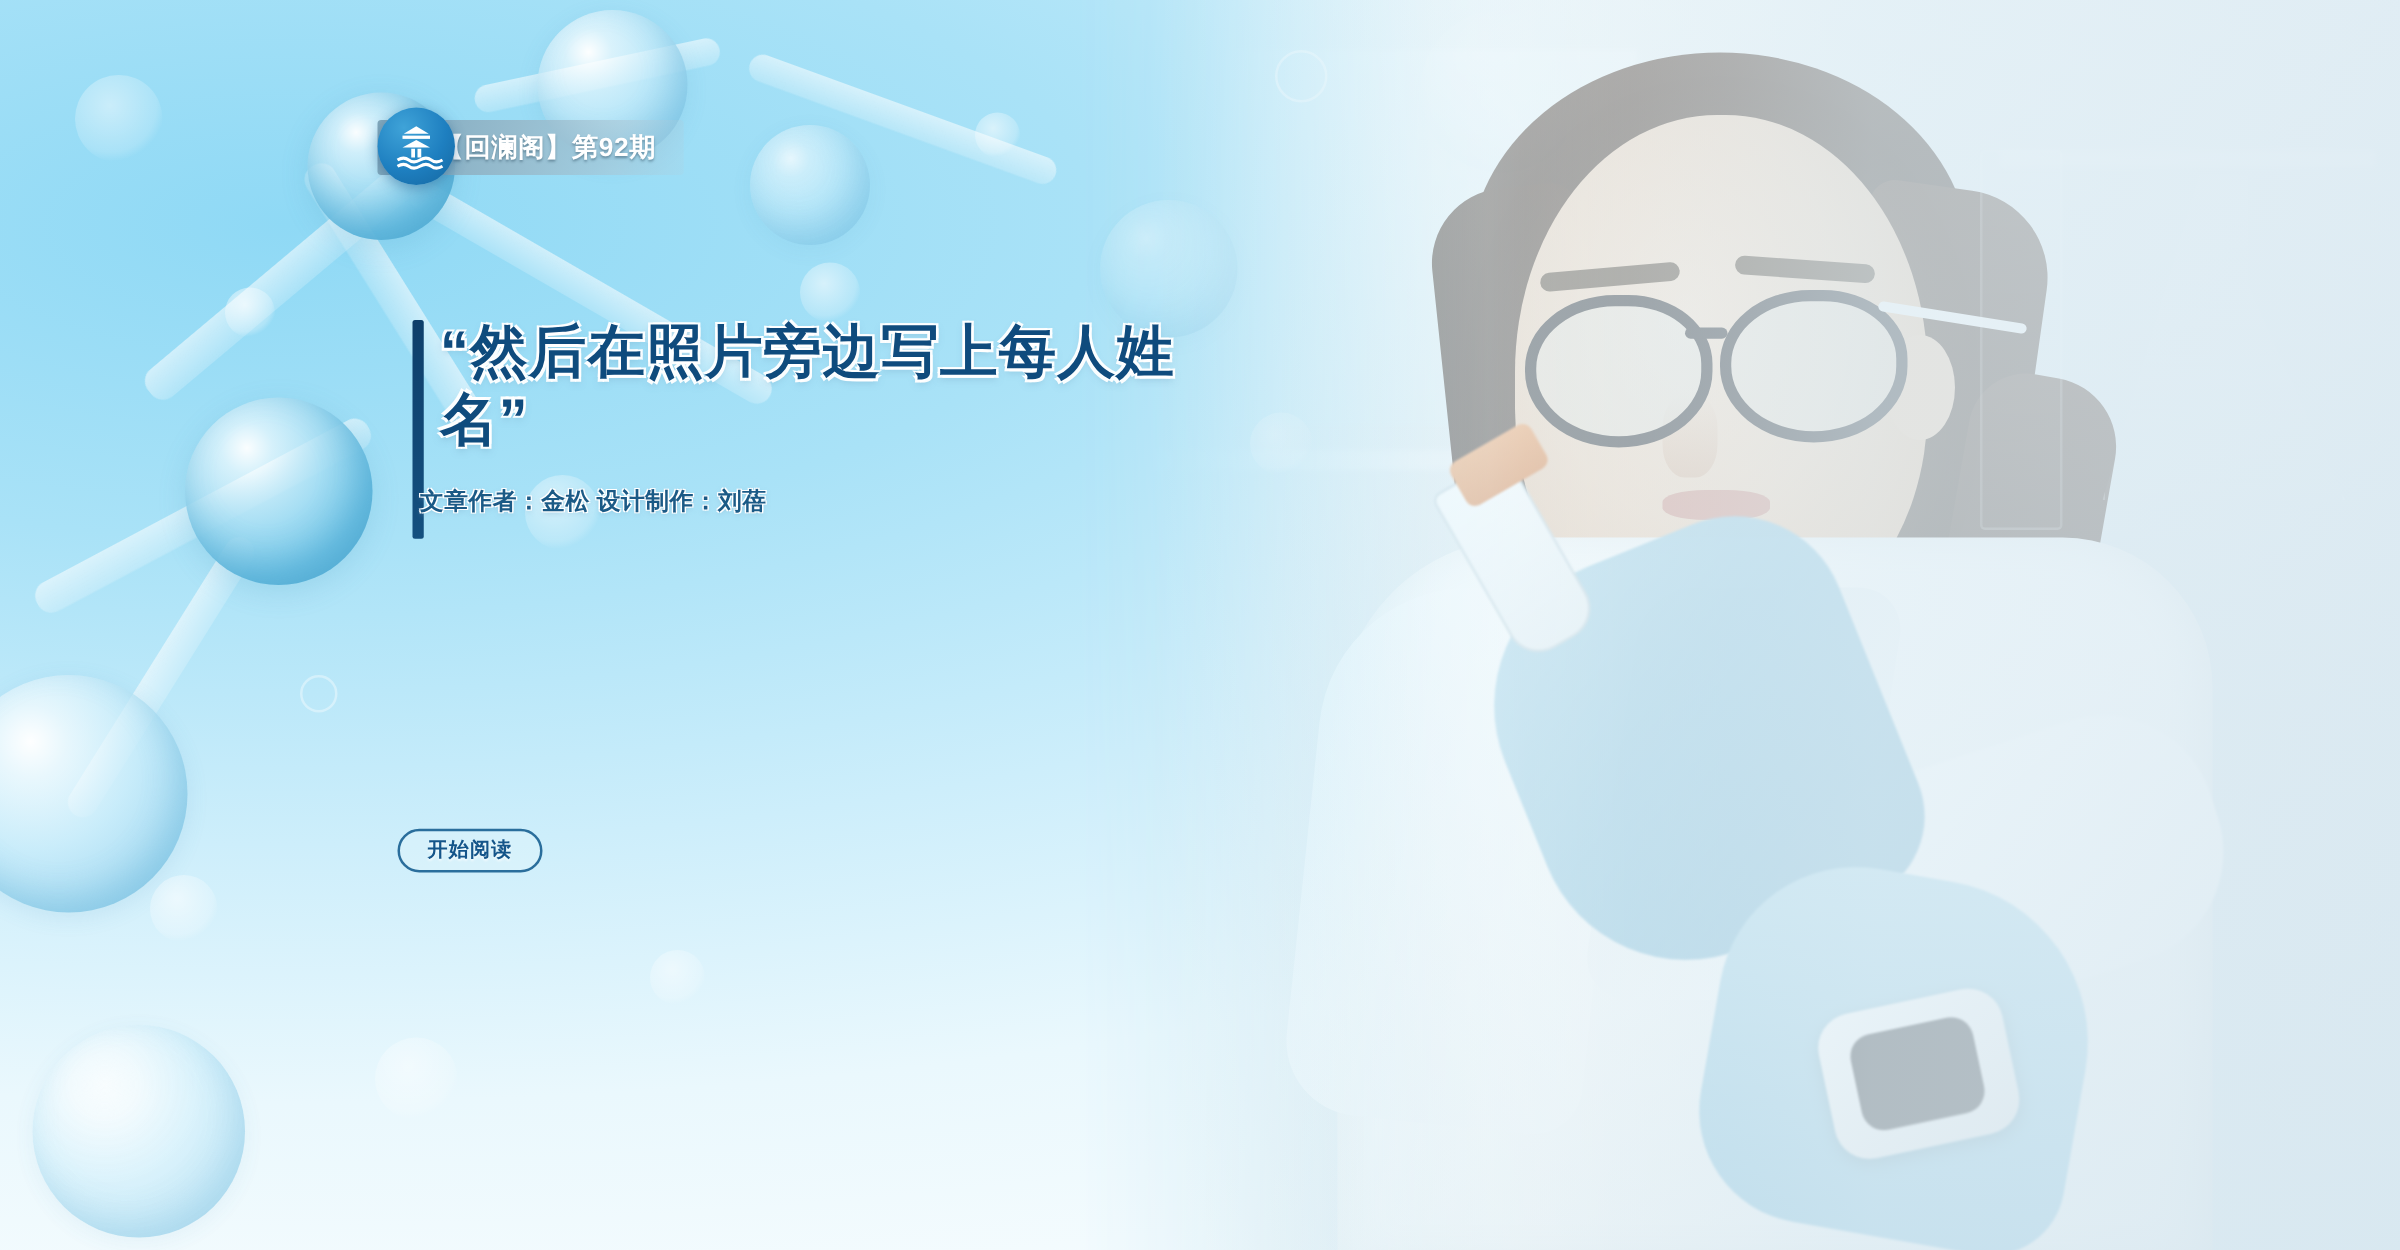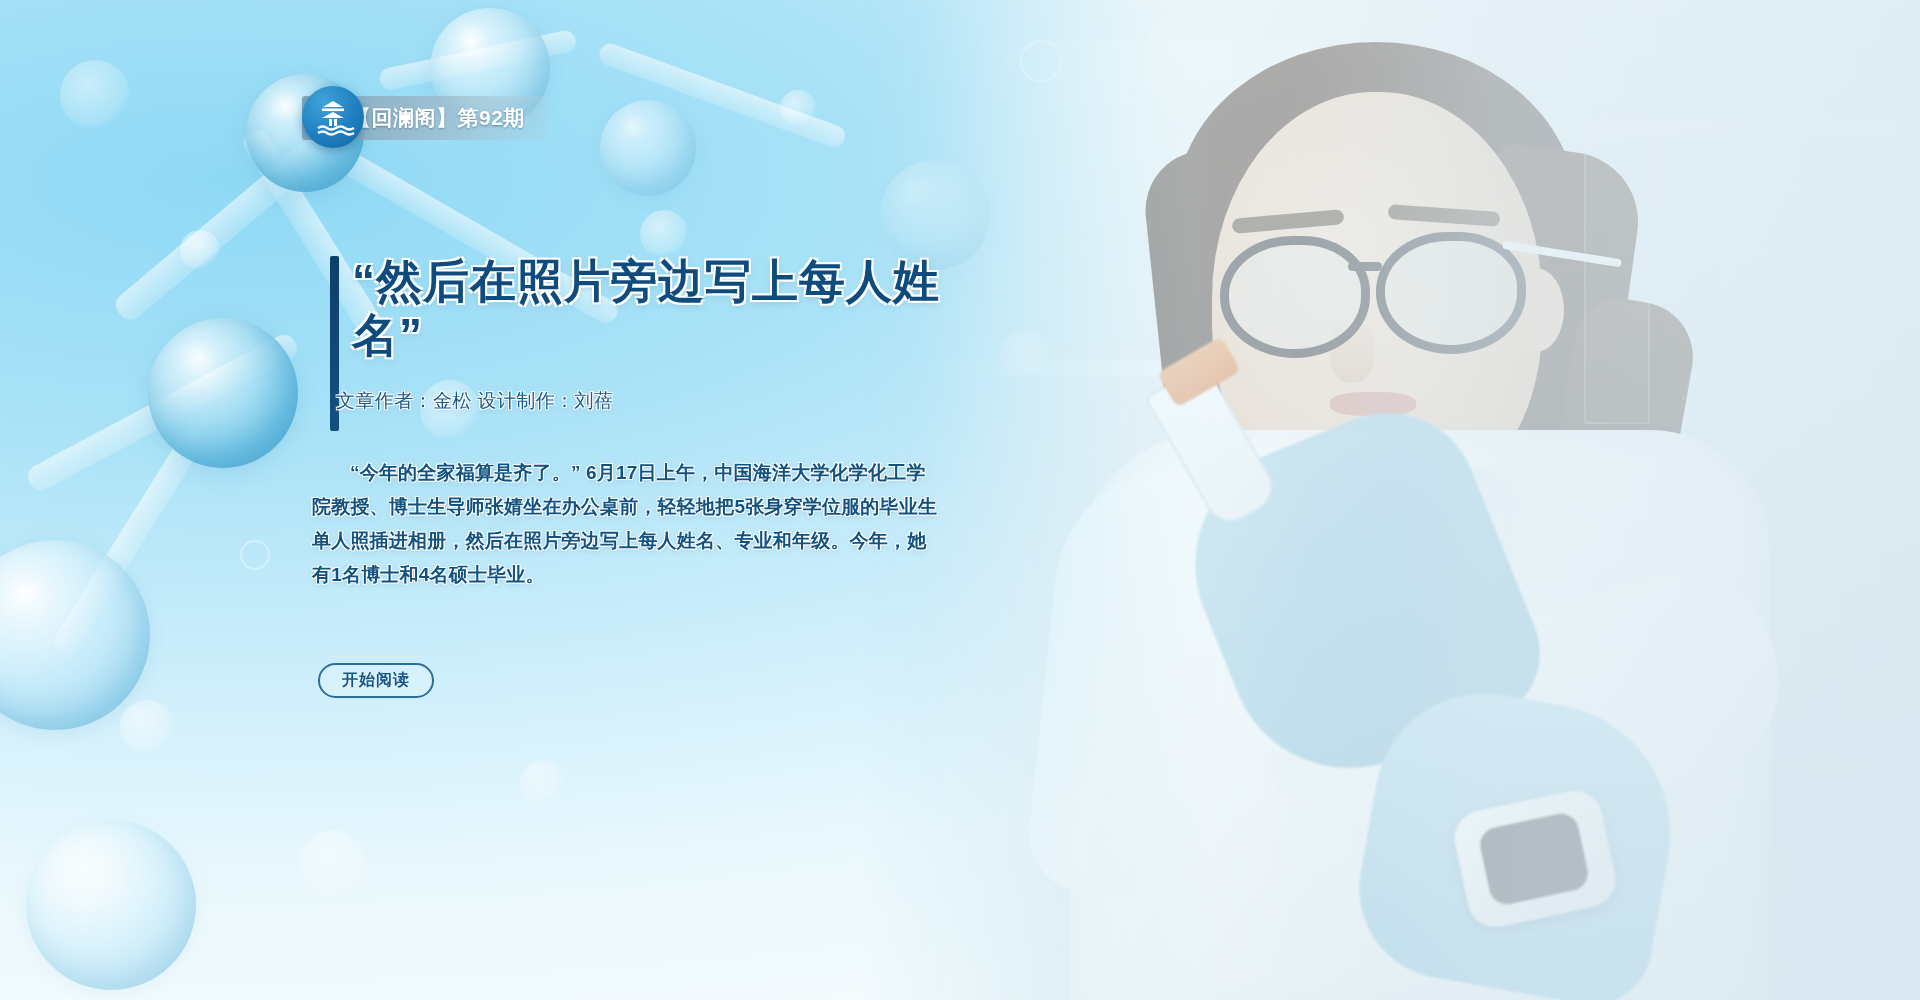--- a/index.html
+++ b/index.html
@@ -164,21 +164,21 @@
       -2px  2px 0 rgba(255,255,255,.95), 2px  2px 0 rgba(255,255,255,.95),
        0    3px 6px rgba(120,170,200,.5);
   }
   .subtitle{
     position:absolute;left:352px;top:337px;width:660px;
     font-size:21px;font-weight:bold;color:#16537f;line-height:1.5;letter-spacing:.4px;
     text-shadow:-1px -1px 0 #fff,1px -1px 0 #fff,-1px 1px 0 #fff,1px 1px 0 #fff,0 2px 4px rgba(130,175,205,.55);
   }
   .byline{
     position:absolute;left:336px;top:388px;width:660px;
-    font-size:19px;font-weight:normal;color:#1b5a86;letter-spacing:.4px;
+    font-size:19px;font-weight:bold;color:#1b5a86;letter-spacing:.4px;
     text-shadow:-1px -1px 0 #fff,1px -1px 0 #fff,-1px 1px 0 #fff,1px 1px 0 #fff,0 2px 4px rgba(130,175,205,.5);
   }
 
   .body-text{position:absolute;left:312px;top:456px;width:630px;}
   .para{
     font-size:19px;line-height:34px;color:#12527f;font-weight:bold;text-indent:2em;
     margin:0 0 26px 0;letter-spacing:.2px;
     text-shadow:-1px -1px 0 rgba(255,255,255,.92),1px -1px 0 rgba(255,255,255,.92),
                 -1px 1px 0 rgba(255,255,255,.92),1px 1px 0 rgba(255,255,255,.92),0 2px 5px rgba(140,180,205,.55);
   }
@@ -288,19 +288,18 @@
         <path d="M8 39 q5 -3 9 0 t9 0 t9 0 t9 0" stroke="#ffffff" stroke-width="2.4" fill="none"></path>
       </svg>
     </div>
 
     <div class="rule"></div>
 
     <div class="title">“然后在照片旁边写上每人姓名”</div>
     <div class="byline">文章作者：金松  设计制作：刘蓓</div>
 
     <div class="body-text">
-      <p class="para">“今年的全家福算是齐了。” 6月17日上午，中国海洋大学化学化工学院教授、博士生导师张婧坐在办公桌前，轻轻地把5张身穿学位服的毕业生单人照插进相册，然后在照片旁边写上每人姓名、专业和年级。今年，她有1名博士和4名硕士毕业。</p>
     </div>
 
     <div class="read-btn">开始阅读</div>
   </div>
 
 </div>
 
 </body></html>

